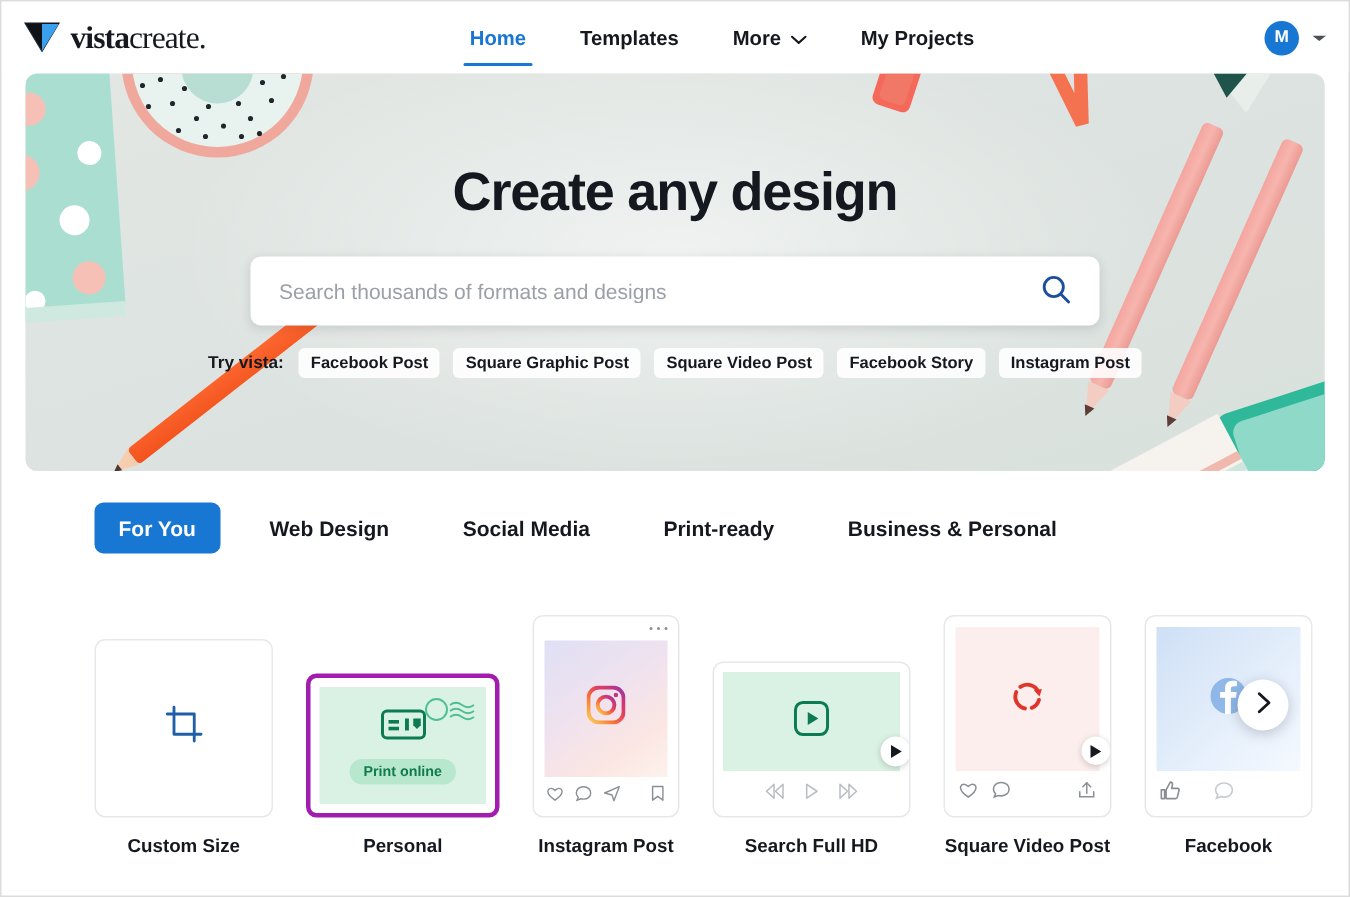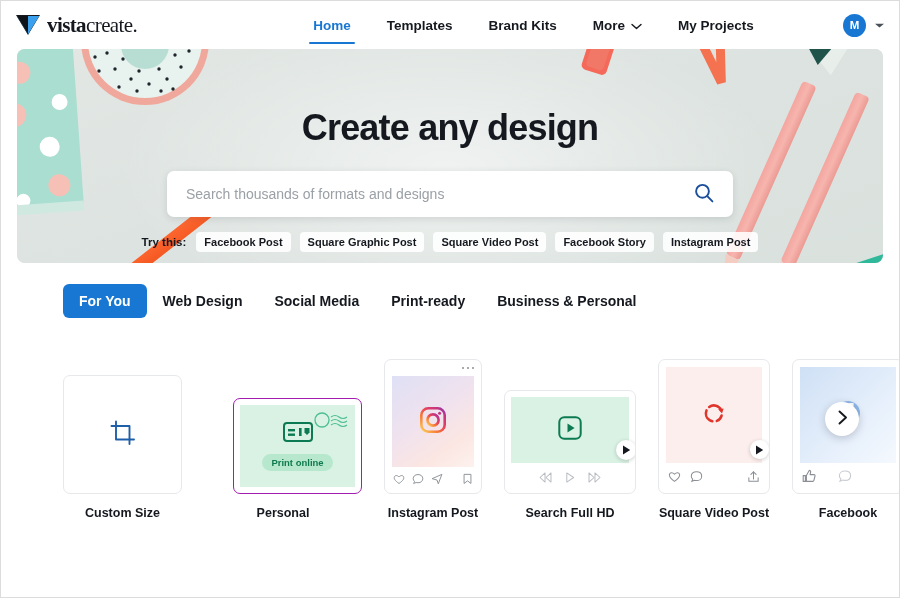--- a/index.html
+++ b/index.html
@@ -104,21 +104,21 @@
     display: flex;
     align-items: center;
     justify-content: center;
     cursor: pointer;
   }
   .avatar-caret { cursor: pointer; display: flex; }
 
   
   .hero {
     margin: 0 16px;
-    height: 214px;
+    height: 265px;
     border-radius: 8px;
     position: relative;
     overflow: hidden;
     background: #dfe4e1;
     padding-left: 28px;
   }
   .hero-bg { position: absolute; inset: 0; }
   .hero-content {
     position: absolute;
     inset: 0;
@@ -185,21 +185,21 @@
     font-weight: 700;
     color: #15191f;
     white-space: nowrap;
     cursor: pointer;
   }
 
   
   .tabs {
     display: flex;
     align-items: center;
-    gap: 0;
+    gap: 17px;
     padding: 21px 0 0 62px;
   }
   .tab {
     font-size: 14px;
     font-weight: 700;
     color: #15191f;
     padding: 9px 16px;
     border-radius: 6px;
     cursor: pointer;
     white-space: nowrap;
@@ -244,24 +244,23 @@
   }
 
   
   .t-custom {
     width: 119px; height: 119px;
     display: flex; align-items: center; justify-content: center;
   }
   
   .t-postcard {
     width: 129px; height: 96px;
-    border: 1px solid #a21caf;
+    border: 3px solid #a21caf;
     padding: 6px;
     display: flex;
-    margin-left: 29px;
   }
   .postcard-inner {
     flex: 1;
     background: #d9f2e4;
     position: relative;
     display: flex;
     flex-direction: column;
     align-items: center;
     justify-content: center;
     gap: 7px;
@@ -413,23 +412,20 @@
       </span>
       <span class="logo-text"><span class="b">vista</span><span class="r">create.</span></span>
     </div>
 
     <div class="nav">
       <div class="nav-item active">
         <span>Home</span>
       </div>
       <div class="nav-item">
         <span>Templates</span>
-      </div>
-      <div class="nav-item">
-        <span>Brand Kits</span>
       </div>
       <div class="nav-item">
         <span>More</span>
         <span class="nav-caret">
           <svg width="11" height="7" viewBox="0 0 11 7">
               <path d="M1 1.5 L5.5 5.6 L10 1.5" fill="none" stroke="#15191f" stroke-width="1.4" stroke-linecap="round" stroke-linejoin="round"></path>
             </svg>
         </span>
       </div>
       <div class="nav-item">
@@ -571,21 +567,21 @@
           <span>
             <svg width="22" height="22" viewBox="0 0 22 22">
               <circle cx="9.5" cy="9.3" r="6.4" fill="none" stroke="#1b4f9c" stroke-width="1.9"></circle>
               <line x1="14.3" y1="14.2" x2="19.4" y2="19.4" stroke="#1b4f9c" stroke-width="1.9" stroke-linecap="round"></line>
             </svg>
           </span>
         </button>
       </div>
 
       <div class="try-row">
-        <span class="try-label">Try this:</span>
+        <span class="try-label">Try vista:</span>
         <span class="chip">Facebook Post</span>
         <span class="chip">Square Graphic Post</span>
         <span class="chip">Square Video Post</span>
         <span class="chip">Facebook Story</span>
         <span class="chip">Instagram Post</span>
       </div>
     </div>
   </div>
 
   <div class="tabs">

